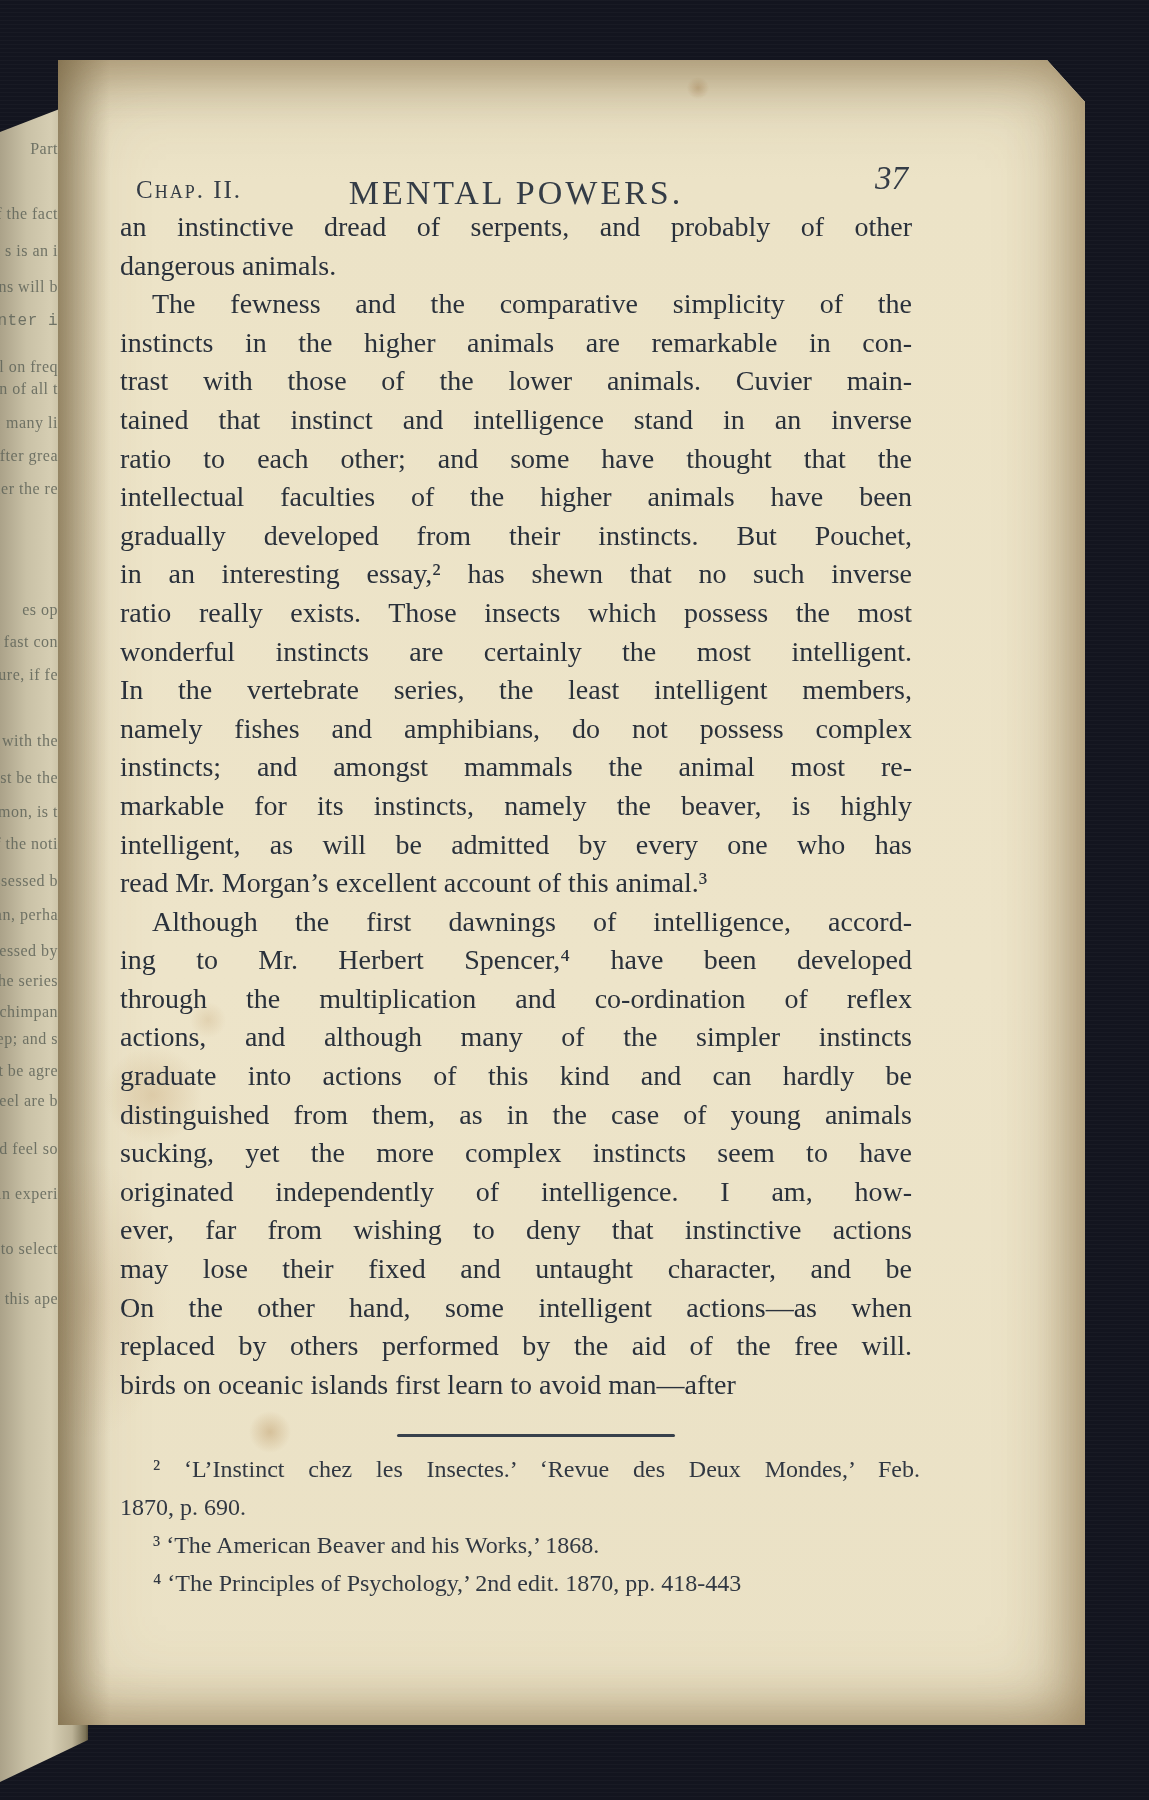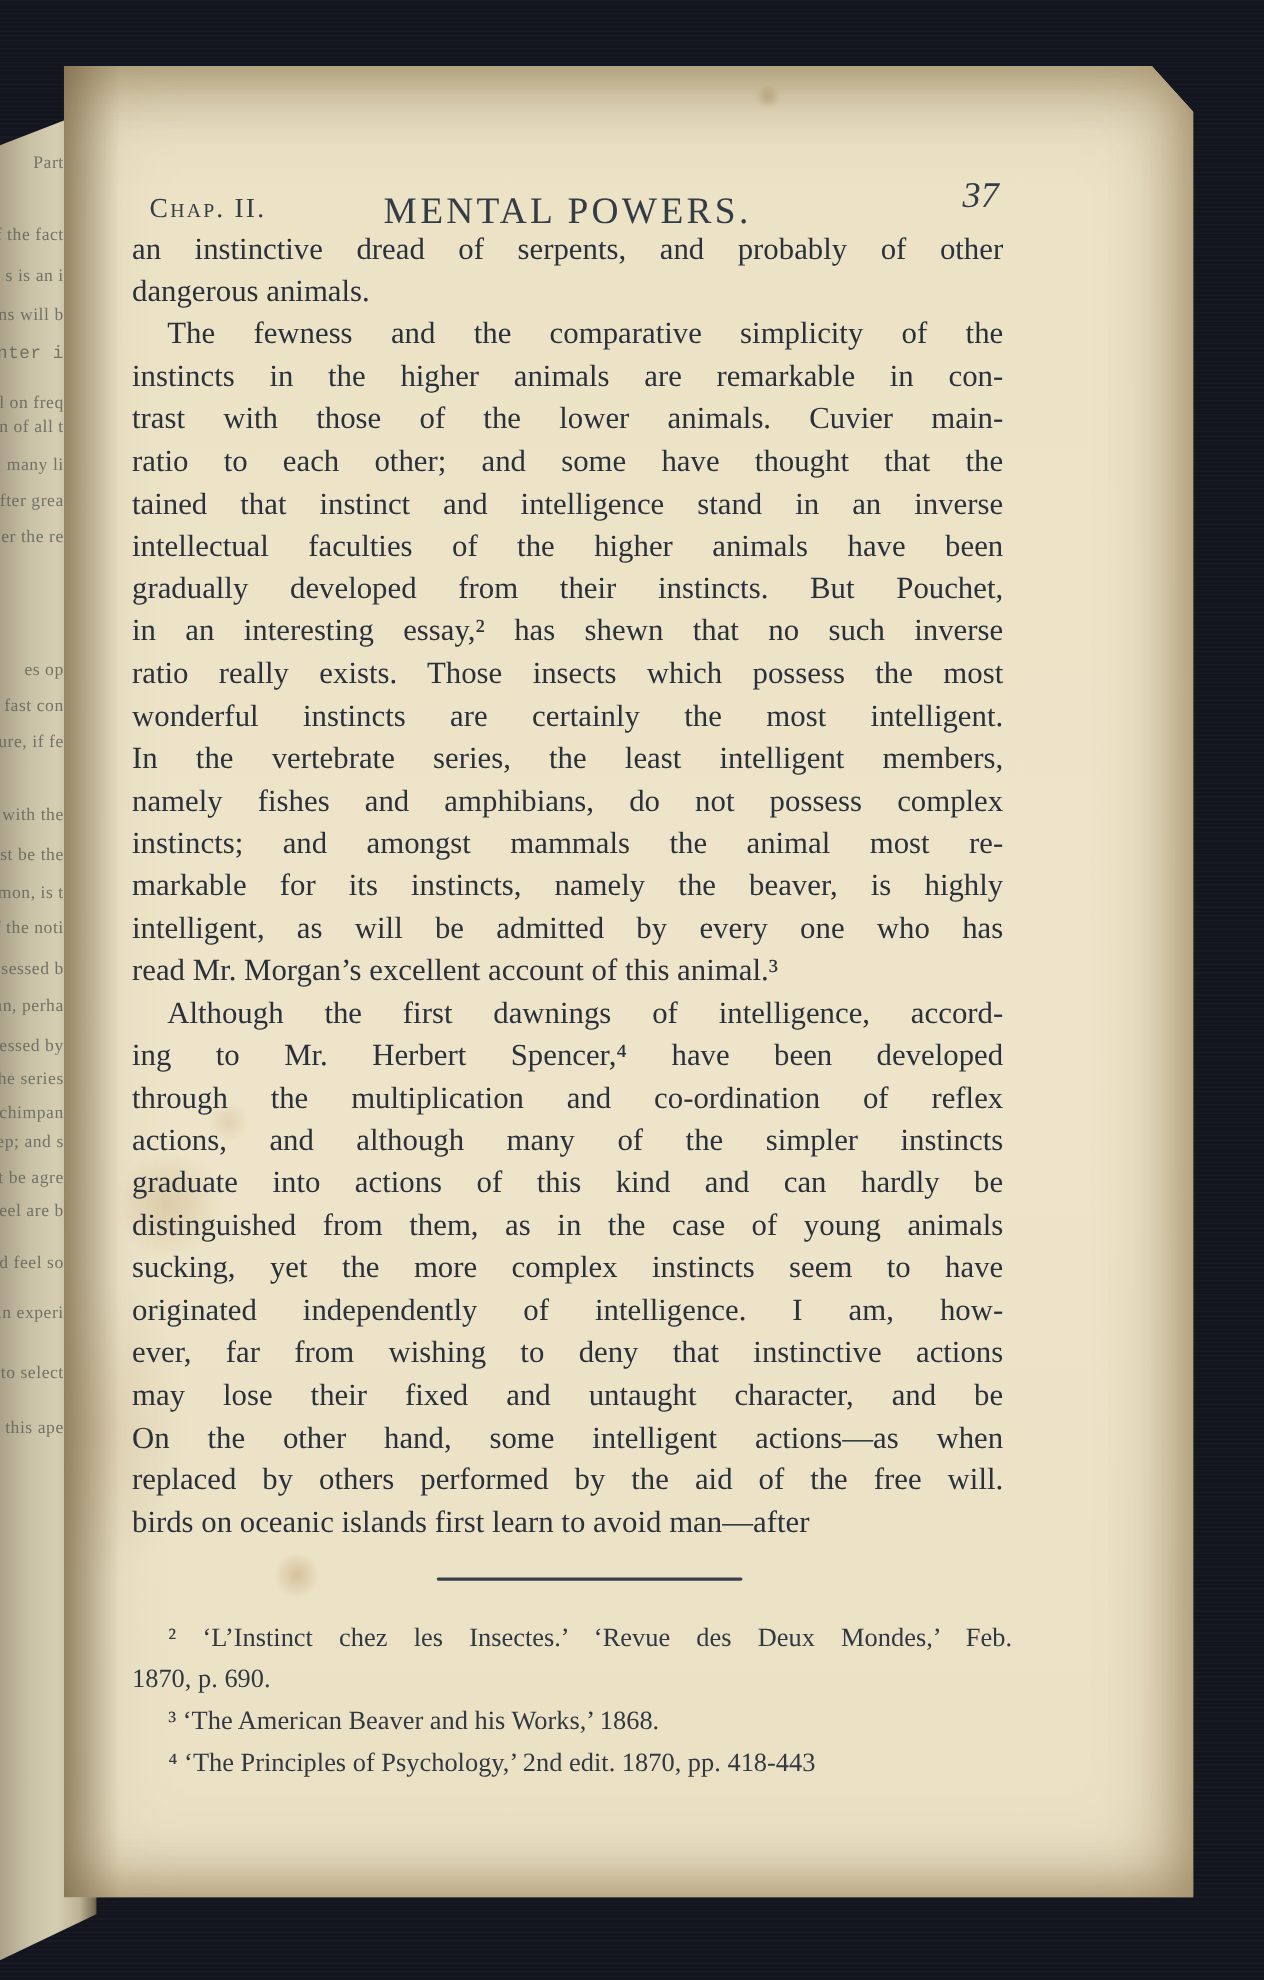--- a/index.html
+++ b/index.html
@@ -61,21 +61,21 @@
   .line{text-align:justify;text-align-last:justify;}
   .line.last{text-align-last:left;}
   .line.indent{text-indent:32px;}
   
   .fn-rule{position:absolute;left:339px;top:1374px;width:278px;height:3px;background:#38414c;border-radius:2px;}
   .footnotes{
     position:absolute;left:62px;top:1390px;width:800px;
     font-size:24px;line-height:38px;color:#313842;
   }
   .fn-line{text-align:left;}
-  .fn-line.j{text-align:justify;text-align-last:justify;margin-top:20px;}
+  .fn-line.j{text-align:justify;text-align-last:justify;}
   .fn-line.fn-indent{text-indent:33px;}
 </style>
 </head>
 <body>
 
 <div class="scene">
 
   <div class="prev-edge">
     <div>
         <span class="frag" style="top: 42px;">Part</span>
@@ -120,22 +120,22 @@
 
     <div class="body-text">
       <div>
         <div class="line">an instinctive dread of serpents, and probably of other</div>
         <div class="line last">dangerous animals.</div>
       </div>
       <div>
         <div class="line indent">The fewness and the comparative simplicity of the</div>
         <div class="line">instincts in the higher animals are remarkable in con-</div>
         <div class="line">trast with those of the lower animals.  Cuvier main-</div>
+        <div class="line">tained that instinct and intelligence stand in an inverse</div>
         <div class="line">ratio to each other; and some have thought that the</div>
-        <div class="line">tained that instinct and intelligence stand in an inverse</div>
         <div class="line">intellectual faculties of the higher animals have been</div>
         <div class="line">gradually developed from their instincts.  But Pouchet,</div>
         <div class="line">in an interesting essay,² has shewn that no such inverse</div>
         <div class="line">ratio really exists.  Those insects which possess the most</div>
         <div class="line">wonderful instincts are certainly the most intelligent.</div>
         <div class="line">In the vertebrate series, the least intelligent members,</div>
         <div class="line">namely fishes and amphibians, do not possess complex</div>
         <div class="line">instincts; and amongst mammals the animal most re-</div>
         <div class="line">markable for its instincts, namely the beaver, is highly</div>
         <div class="line">intelligent, as will be admitted by every one who has</div>

